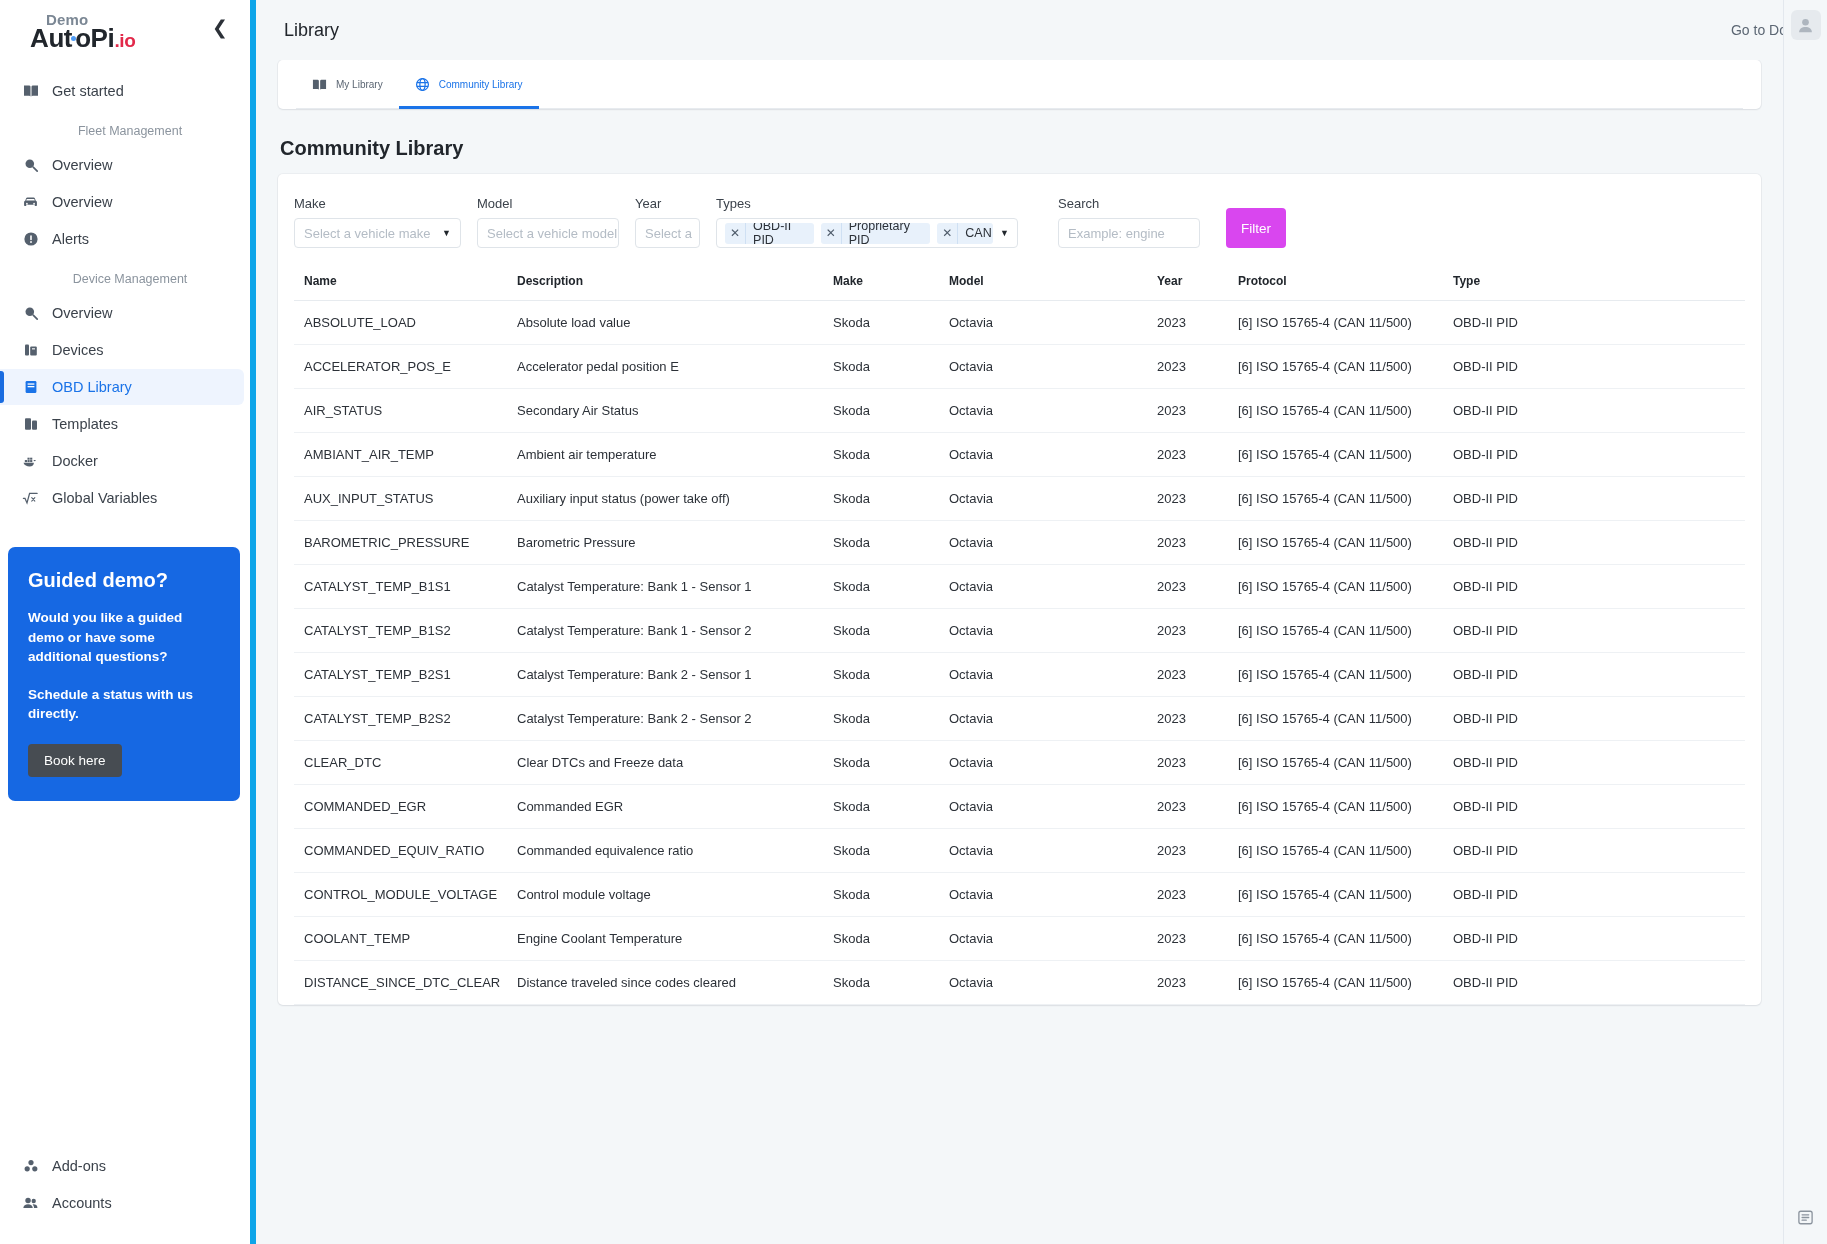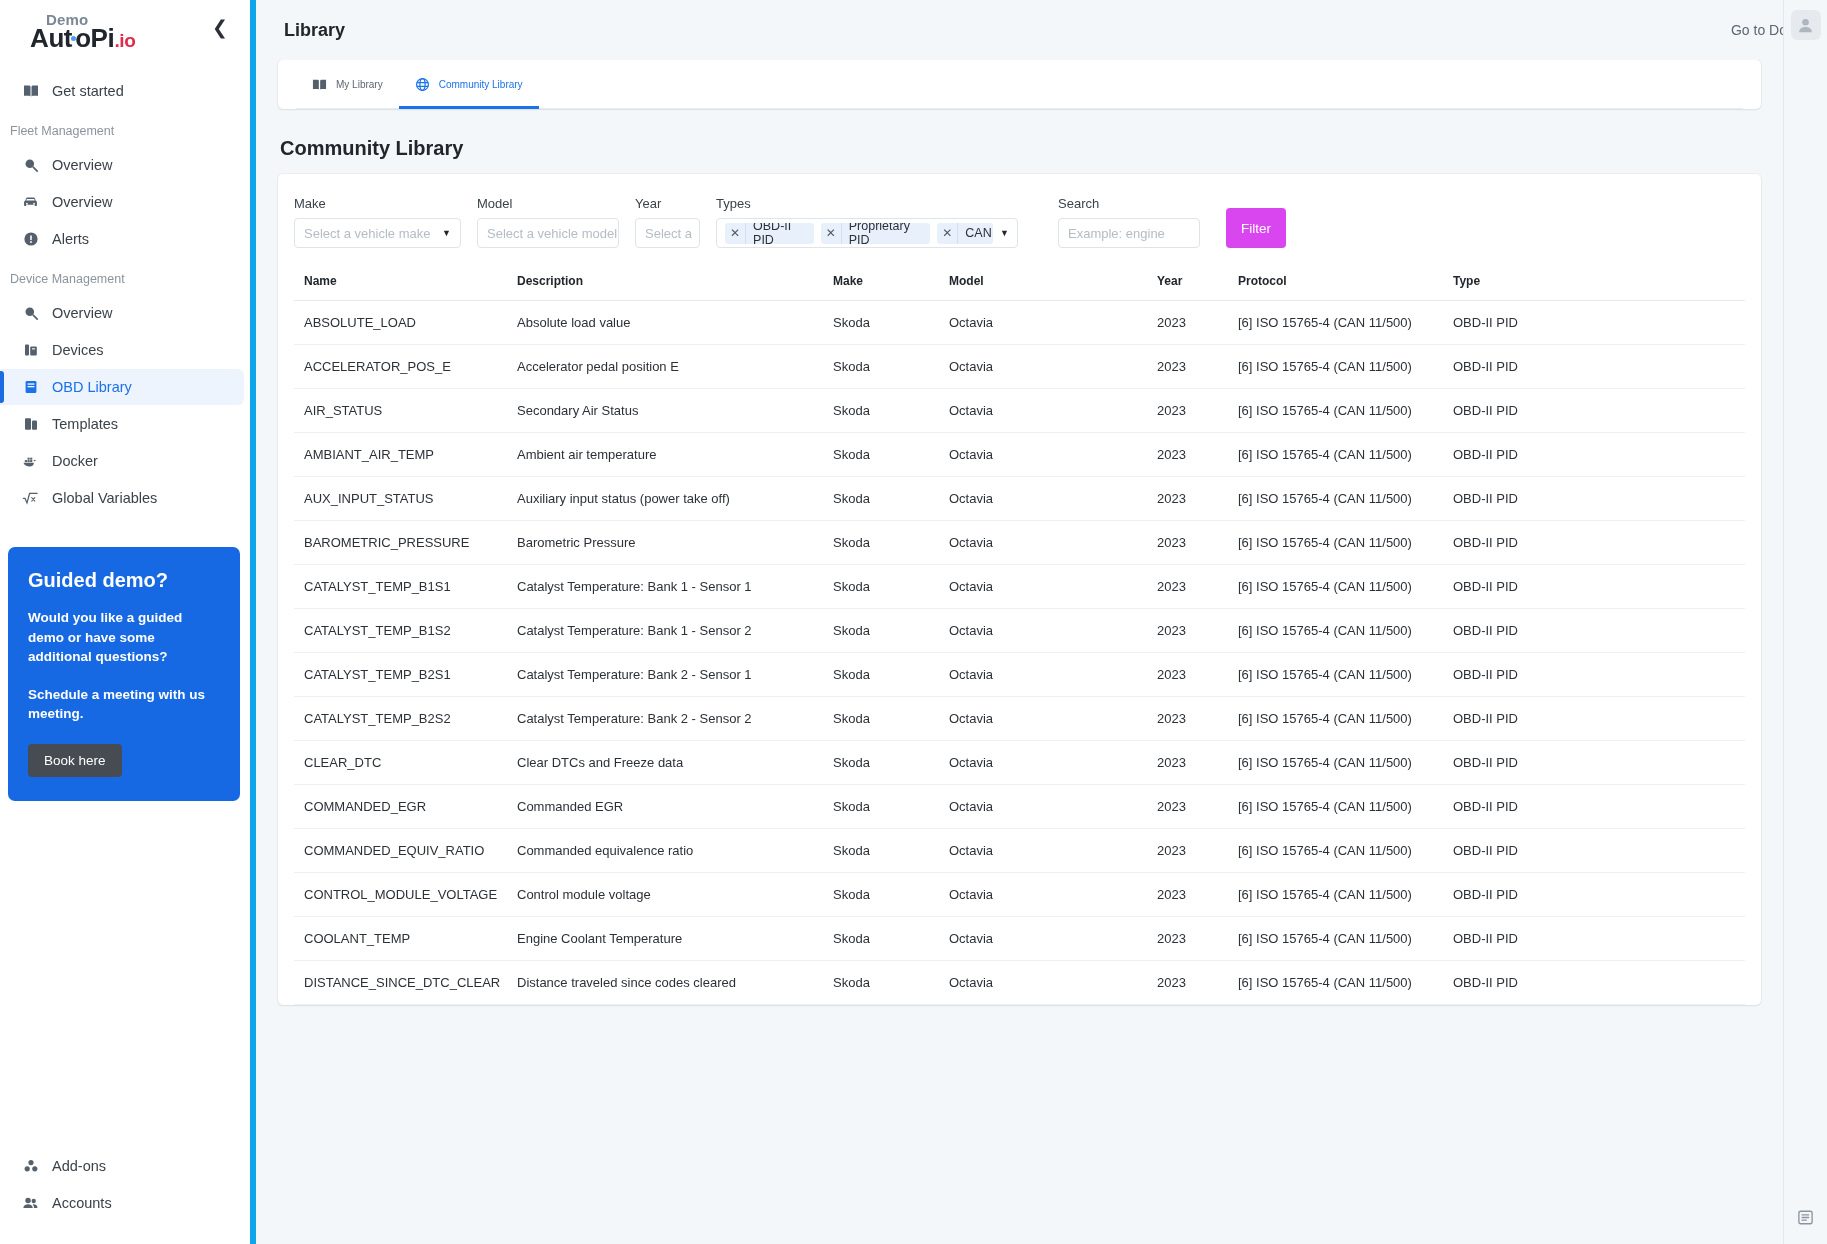--- a/index.html
+++ b/index.html
@@ -33,21 +33,21 @@
   }
   .brand-main .io { color: #e2294a; font-size: 19px; }
   .brand-main .tiny-dot {
     display:inline-block; width:5px; height:5px; border-radius:50%;
     background:#4f9bf5; position:relative; top:-6px; margin:0 -1px;
   }
   .collapse-btn {
     font-size: 19px; color: #2c3138; cursor: pointer;
     padding: 6px 4px; line-height: 1;
   }
-  .nav { padding-top: 10px; }
+  .nav { padding-top: 10px; text-align: center; }
   .nav-section-label {
     font-size: 12.5px; color: #8b949e; padding: 14px 0 8px 10px;
   }
   .nav-item {
     display: flex; align-items: center; gap: 13px;
     height: 36px; margin: 1px 6px 1px 0;
     padding-left: 22px;
     border-radius: 0 6px 6px 0;
     color: #3b424b; font-size: 14.5px;
     cursor: pointer; position: relative;
@@ -89,21 +89,21 @@
   
   .main {
     flex: 1; height: 1244px; position: relative;
     background: #f4f7f9; overflow: hidden;
   }
   .topbar {
     height: 60px; display: flex; align-items: center;
     justify-content: space-between;
     padding: 0 26px 0 28px;
   }
-  .page-title { font-size: 18px; font-weight: bold; color: #21262c; }
+  .page-title { font-size: 18px; font-weight: normal; color: #21262c; }
   .topbar-right { display: flex; align-items: center; gap: 18px; }
   .go-docs { font-size: 14px; color: #5b6673; cursor: pointer; }
 
   .rail {
     position: absolute; right: 0; top: 0; width: 44px; height: 1244px;
     background: #f4f7f9; border-left: 1px solid #e3e8ee;
     display: flex; flex-direction: column; justify-content: space-between;
     align-items: center; padding: 10px 0 14px 0;
   }
   .avatar {
@@ -313,21 +313,21 @@
               <path d="M10.3 7.6 13.6 11.3M13.6 7.6 10.3 11.3" stroke-width="1.1"></path>
             </svg>
         </span>
         <span>Global Variables</span>
       </div>
     </nav>
 
     <div class="promo">
       <h3>Guided demo?</h3>
       <p>Would you like a guided demo or have some additional questions?</p>
-      <p class="second">Schedule a meeting with us meeting.</p>
+      <p class="second">Schedule a status with us directly.</p>
       <button class="promo-btn">Book here</button>
     </div>
 
     <div class="sidebar-bottom">
       <div class="nav-item">
         <span class="ico">
           <svg width="16" height="16" viewBox="0 0 16 16" fill="currentColor">
               <circle cx="8" cy="4.6" r="2.6"></circle>
               <circle cx="4.2" cy="10.8" r="2.6"></circle>
               <circle cx="11.8" cy="10.8" r="2.6"></circle>

